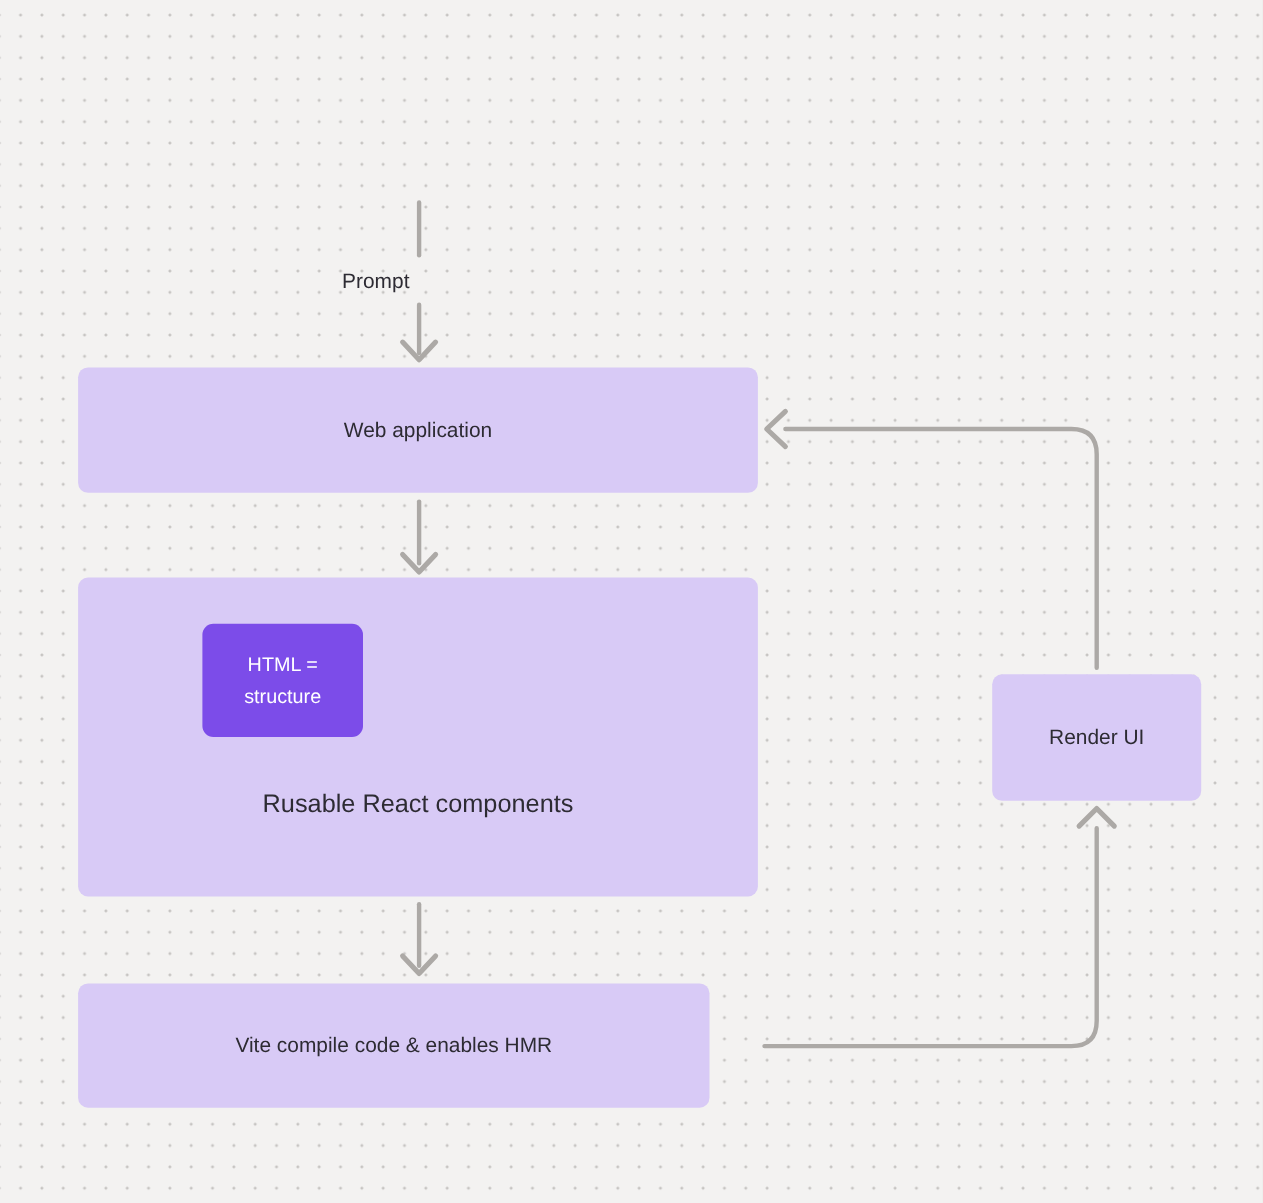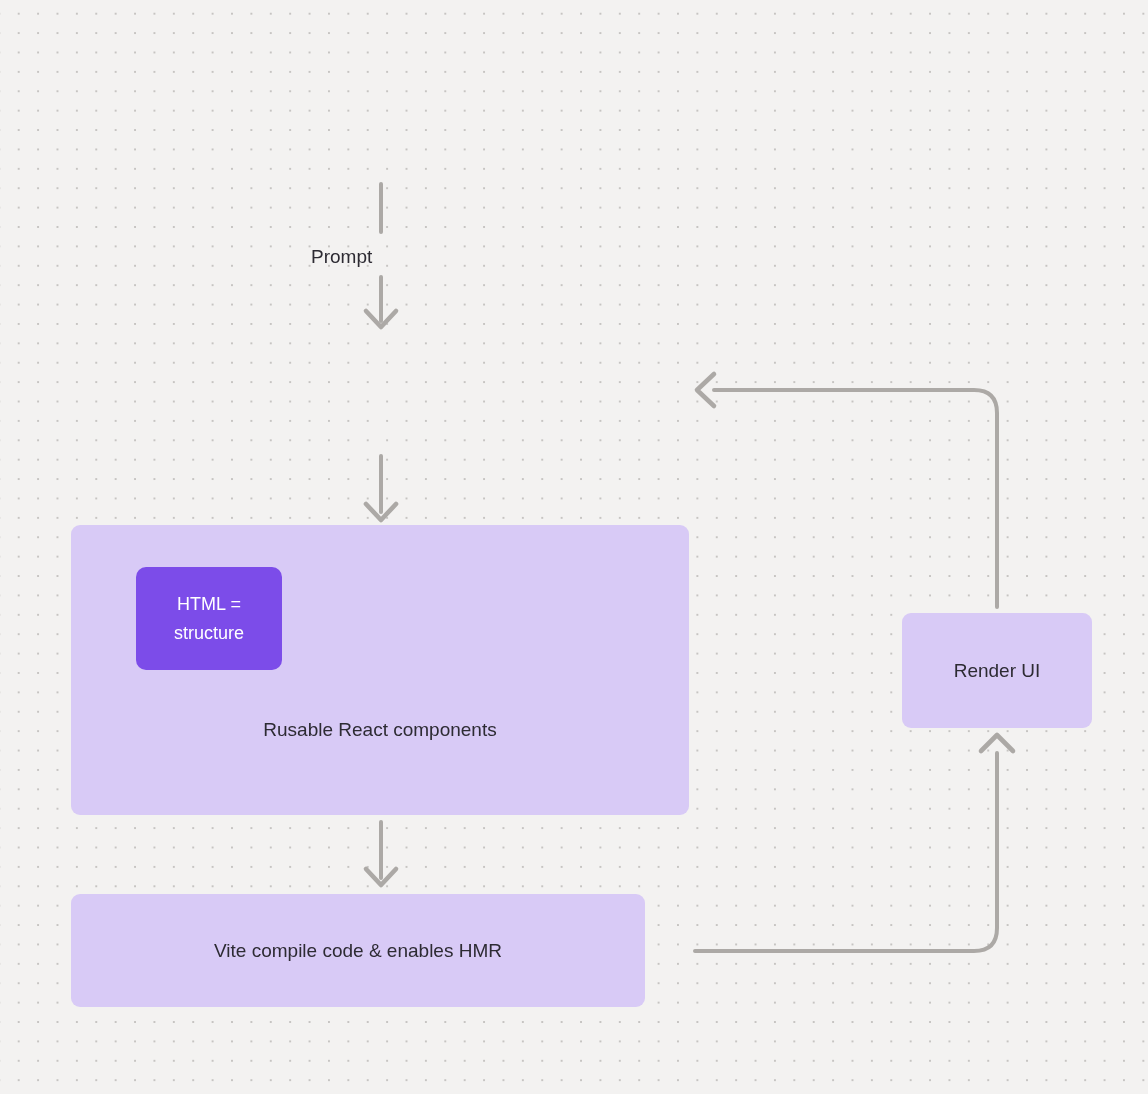--- a/index.html
+++ b/index.html
@@ -35,32 +35,33 @@
     background:var(--node-light);
     border-radius:9px;
     color:var(--text-dark);
   }
   .node.accent{
     background:var(--node-accent);
     border-radius:10px;
     color:var(--text-light);
     font-size:18px;
     white-space:pre-line;
+    margin-left:48px;
   }
   .node-user{left:71px;top:64px;width:618px;height:114px;}
   .node-webapp{left:71px;top:334px;width:618px;height:114px;}
   .node-group{left:71px;top:525px;width:618px;height:290px;}
   .node-vite{left:71px;top:894px;width:574px;height:113px;}
   .node-render{left:902px;top:613px;width:190px;height:115px;border-radius:11px;}
   .node-html{left:136px;top:567px;width:146px;height:103px;}
   .node-css{left:308px;top:567px;width:146px;height:103px;}
   .node-js{left:480px;top:567px;width:146px;height:103px;}
   .group-caption{
     position:absolute;left:71px;top:716px;width:618px;
-    text-align:center;font-size:19px;line-height:28px;
+    text-align:center;font-size:23px;line-height:28px;
     color:var(--text-dark);
   }
   .edge-label{
     position:absolute;left:311px;top:243px;width:140px;
     text-align:left;font-size:19px;line-height:28px;
     color:var(--text-dark);
   }
   svg.edges{position:absolute;left:0;top:0;width:1148px;height:1094px;pointer-events:none;}
   svg.edges path{
     fill:none;
@@ -96,20 +97,23 @@
     </g>
     <g>
       <path class="shaft" d="M 997 607 L 997 413 Q 997 390 974 390 L 714 390"></path>
       <path class="head" d="M 714 374 L 697 390 L 714 406"></path>
     </g>
   </svg>
 
 
   <div class="edge-label">Prompt</div>
 
+  <div class="node light node-webapp">
+    <span class="node-label">Web application</span>
+  </div>
 
   <div class="node light node-group"></div>
 
   <div class="node accent node-html">
     <span class="node-label">HTML =
 structure</span>
   </div>
 
   <div class="group-caption">Rusable React components</div>
 

